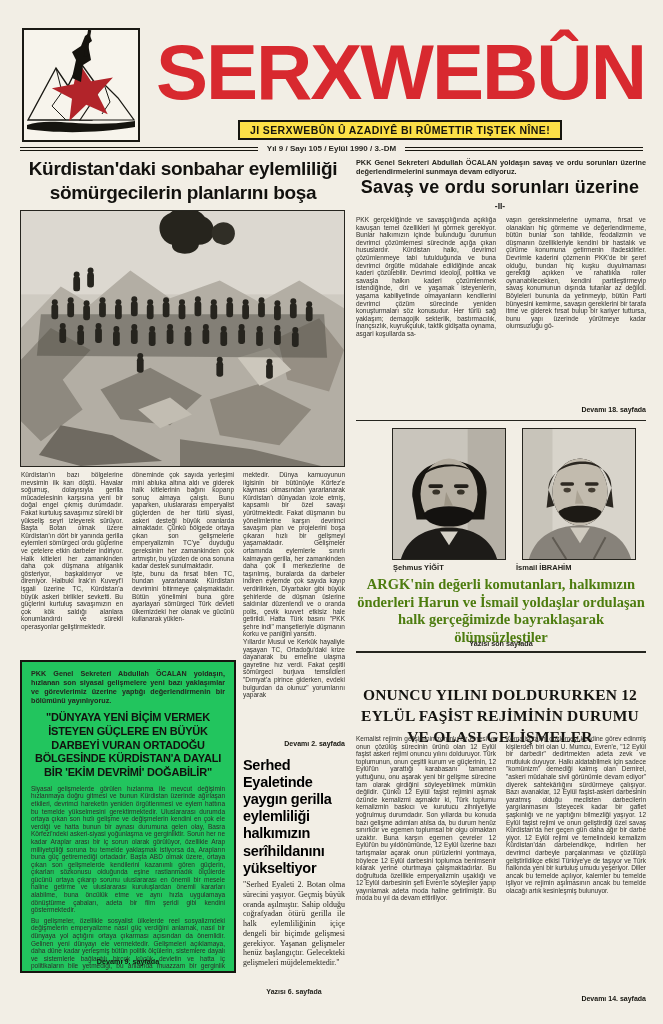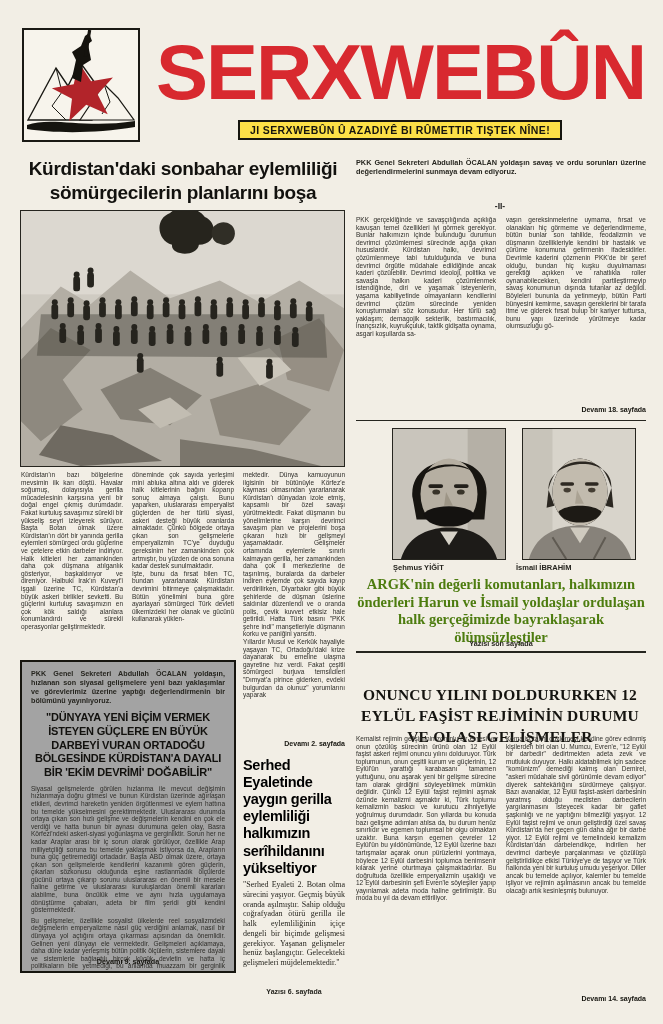--- a/index.html
+++ b/index.html
@@ -71,21 +71,21 @@
     left:356px;top:576px;width:290px;text-align:center;
     font-family:"Liberation Serif",serif;font-weight:bold;font-size:14.5px;
     line-height:1.22;color:#4d7c0f;
   }
   .martyrs-note{left:356px;top:639px;width:290px;text-align:center;
     font-size:7.2px;font-weight:bold;color:#26251f;}
 
   
   .ocalan-box{
     left:20px;top:660px;width:216px;height:313px;border:2px solid #16150f;
-    padding:7px 9px;background:#a3a3a3;overflow:hidden;
+    padding:7px 9px;background:#22c55e;overflow:hidden;
   }
   .box-kicker{font-size:7.2px;font-weight:bold;line-height:1.25;text-align:justify;color:#26251f;}
   .box-headline{margin:6px 2px 5px 2px;text-align:center;font-weight:bold;font-size:11px;
     line-height:1.25;letter-spacing:-.2px;color:#12110e;}
   .box-body p{margin:0 0 3px 0;font-size:6.5px;line-height:1.17;text-align:justify;color:#2e2d29;}
   .box-cont{position:absolute;left:0;bottom:5px;width:100%;text-align:center;
     font-size:7.2px;font-weight:bold;color:#16150f;}
 
   
   .serhed-headline{left:243px;top:757px;width:102px;font-weight:bold;font-size:14.5px;
@@ -117,20 +117,25 @@
       <path d="M82 56 L88 74 L80 86" fill="none" stroke="#1a1914" stroke-width="1"></path>
       <path d="M5 97 C30 88 62 101 113 93 L113 99 C72 106 30 105 5 101 Z" fill="#15140f"></path>
       <path transform="translate(62,64) rotate(-10)" d="M0,-30 L8.8,-9.3 L31,-9.3 L13,4.5 L19.5,26 L0,13 L-19.5,26 L-13,4.5 L-31,-9.3 L-8.8,-9.3 Z" fill="#b2242a"></path>
       <path d="M63 8 L67 5 L70 13 L66 16 L69 32 L61 37 L59 54 L50 50 L54 32 L50 24 L59 18 Z" fill="#15130e"></path>
       <rect x="64" y="2" width="3.2" height="27" transform="rotate(9 66 15)" fill="#15130e"></rect>
     </svg>
   </div>
   <div class="abs np-title" style="color:#d8292f">SERXWEBÛN</div>
   <div class="abs tagline-wrap">
     <span class="tagline">JI SERXWEBÛN Û AZADIYÊ BI RÛMETTIR TIŞTEK NÎNE!</span>
+  </div>
+  <div class="abs dateline-row">
+    <div class="dbl-rule"></div>
+    <div class="dateline-text">Yıl 9 / Sayı 105 / Eylül 1990 / 3.-DM</div>
+    <div class="dbl-rule"></div>
   </div>
 
   <div class="abs lead-headline">Kürdistan'daki sonbahar eylemliliği sömürgecilerin planlarını boşa çıkarıyor</div>
 
   <div class="abs photo-frame lead-photo">
     <svg viewBox="0 0 325 257" preserveAspectRatio="none">
       <defs>
         <g id="fig" fill="#26241e">
           <circle cx="0" cy="0" r="3"></circle>
           <rect x="-3.4" y="2" width="6.8" height="15" rx="2.4"></rect>
@@ -190,20 +195,21 @@
   </div>
 
   <div class="abs col lead-col1">Kürdistan'ın bazı bölgelerine mevsimin ilk karı düştü. Havalar soğumuş, dolayısıyla gerilla mücadelesinin karşısına yeni bir doğal engel çıkmış durumdadır. Fakat kurtuluş savaşımız sürekli bir yükseliş seyri izleyerek sürüyor. Başta Botan olmak üzere Kürdistan'ın dört bir yanında gerilla eylemleri sömürgeci ordu güçlerine ve çetelere etkin darbeler indiriyor. Halk kitleleri her zamankinden daha çok düşmana atılganlık gösteriyor, başkaldırıyor ve direniyor. Halbuki Irak'ın Kuveyt'i işgali üzerine TC, Kürdistan'a büyük askeri birlikler sevketti. Bu güçlerini kurtuluş savaşımızın en çok kök saldığı alanlara konumlandırdı ve sürekli operasyonlar geliştirmektedir.</div>
   <div class="abs col lead-col2">döneminde çok sayıda yerleşimi mini abluka altına aldı ve giderek halk kitlelerinin bağını koparıp sonuç almaya çalıştı. Bunu yaparken, uluslararası emperyalist güçlerden de her türlü siyasi, askeri desteği büyük oranlarda almaktadır. Çünkü bölgede ortaya çıkan son gelişmelerle emperyalizmin TC'ye duyduğu gereksinim her zamankinden çok artmıştır, bu yüzden de ona sonuna kadar destek sunulmaktadır.
 İşte, bunu da fırsat bilen TC, bundan yararlanarak Kürdistan devrimini bitirmeye çalışmaktadır. Bütün yönelimini buna göre ayarlayan sömürgeci Türk devleti ülkemizdeki her olanak ve gücünü kullanarak yüklen-</div>
   <div class="abs col lead-col3">mektedir. Dünya kamuoyunun ilgisinin bir bütünüyle Körfez'e kayması olmasından yararlanarak Kürdistan'ı dünyadan izole etmiş, kapsamlı bir özel savaşı yürütmektedir. Fakat düşmanın bu yönelimlerine karşın devrimci savaşım plan ve projelerini boşa çıkaran hızlı bir gelişmeyi yaşamaktadır. Gelişmeler ortamında eylemlerle sınırlı kalmayan gerilla, her zamankinden daha çok il merkezlerine de taşırılmış, buralarda da darbeler indiren eylemde çok sayıda kayıp verdirilirken, Diyarbakır gibi büyük şehirlerde de düşman üslerine saldırılar düzenlendi ve o oranda polis, çevik kuvvet etkisiz hale getirildi. Hatta Türk basını "PKK şehre indi" manşetleriyle düşmanın korku ve paniğini yansıttı.
 Yıllardır Musul ve Kerkük hayaliyle yaşayan TC, Ortadoğu'daki krize dayanarak bu emeline ulaşma gayretine hız verdi. Fakat çeşitli sömürgeci burjuva temsilcileri "Dımyat'a pirince giderken, evdeki bulgurdan da olunuz" yorumlarını yaparak</div>
   <div class="abs cont lead-cont">Devamı 2. sayfada</div>
 
   <div class="abs war-kicker">PKK Genel Sekreteri Abdullah ÖCALAN yoldaşın savaş ve ordu sorunları üzerine değerlendirmelerini sunmaya devam ediyoruz.</div>
+  <div class="abs war-headline">Savaş ve ordu sorunları üzerine</div>
   <div class="abs war-part">-II-</div>
   <div class="abs col war-col1">PKK gerçekliğinde ve savaşçılığında açıklığa kavuşan temel özellikleri iyi görmek gerekiyor. Bunlar halkımızın içinde bulunduğu durumun devrimci çözümlemesi sürecinde açığa çıkan hususlardır. Kürdistan halkı, devrimci çözümlenmeye tabi tutulduğunda ve buna devrimci örgütle müdahale edildiğinde ancak kaderi çözülebilir. Devrimci ideoloji, politika ve savaşla halkın kaderi çözümlenmek istendiğinde, diri ve yaşamak isteyenlerin, yaşama kabiliyetinde olmayanların kendilerini devrimci çözüm sürecinde yeniden konuşturmaları söz konusudur. Her türlü sağ yaklaşım; demagojik sekterlik, bastırmacılık, inançsızlık, kuyrukçuluk, taktik gidişatta oynama, asgari koşullarda sa-</div>
   <div class="abs col war-col2">vaşın gereksinmelerine uymama, fırsat ve olanakları hiç görmeme ve değerlendirmeme, bütün bunlar son tahlilde, feodalizmin ve düşmanın özellikleriyle kendini bir hastalık ve çürüme konumuna getirmenin ifadesidirler. Devrimle kaderini çözmenin PKK'de bir şeref olduğu, bundan hiç kuşku duyulmaması gerektiği açıkken ve rahatlıkla roller oynanabilecekken, kendini partileştirmeyip savaş konumunun dışında tutanlar az değildi. Böyleleri bununla da yetinmeyip, bütün Parti bünyesini kemirme, savaşın gereklerini bir tarafa itme ve giderek fırsat bulup bir kariyer tuttursa, bunu yapı üzerinde yürütmeye kadar olumsuzluğu gö-</div>
   <div class="abs cont war-cont">Devamı 18. sayfada</div>
 
   <div class="abs rule rule-war"></div>
 
   <div class="abs photo-frame portrait-a">
     <svg viewBox="0 0 114 132" preserveAspectRatio="none">
       <rect width="114" height="132" fill="#c9c5bc"></rect>

